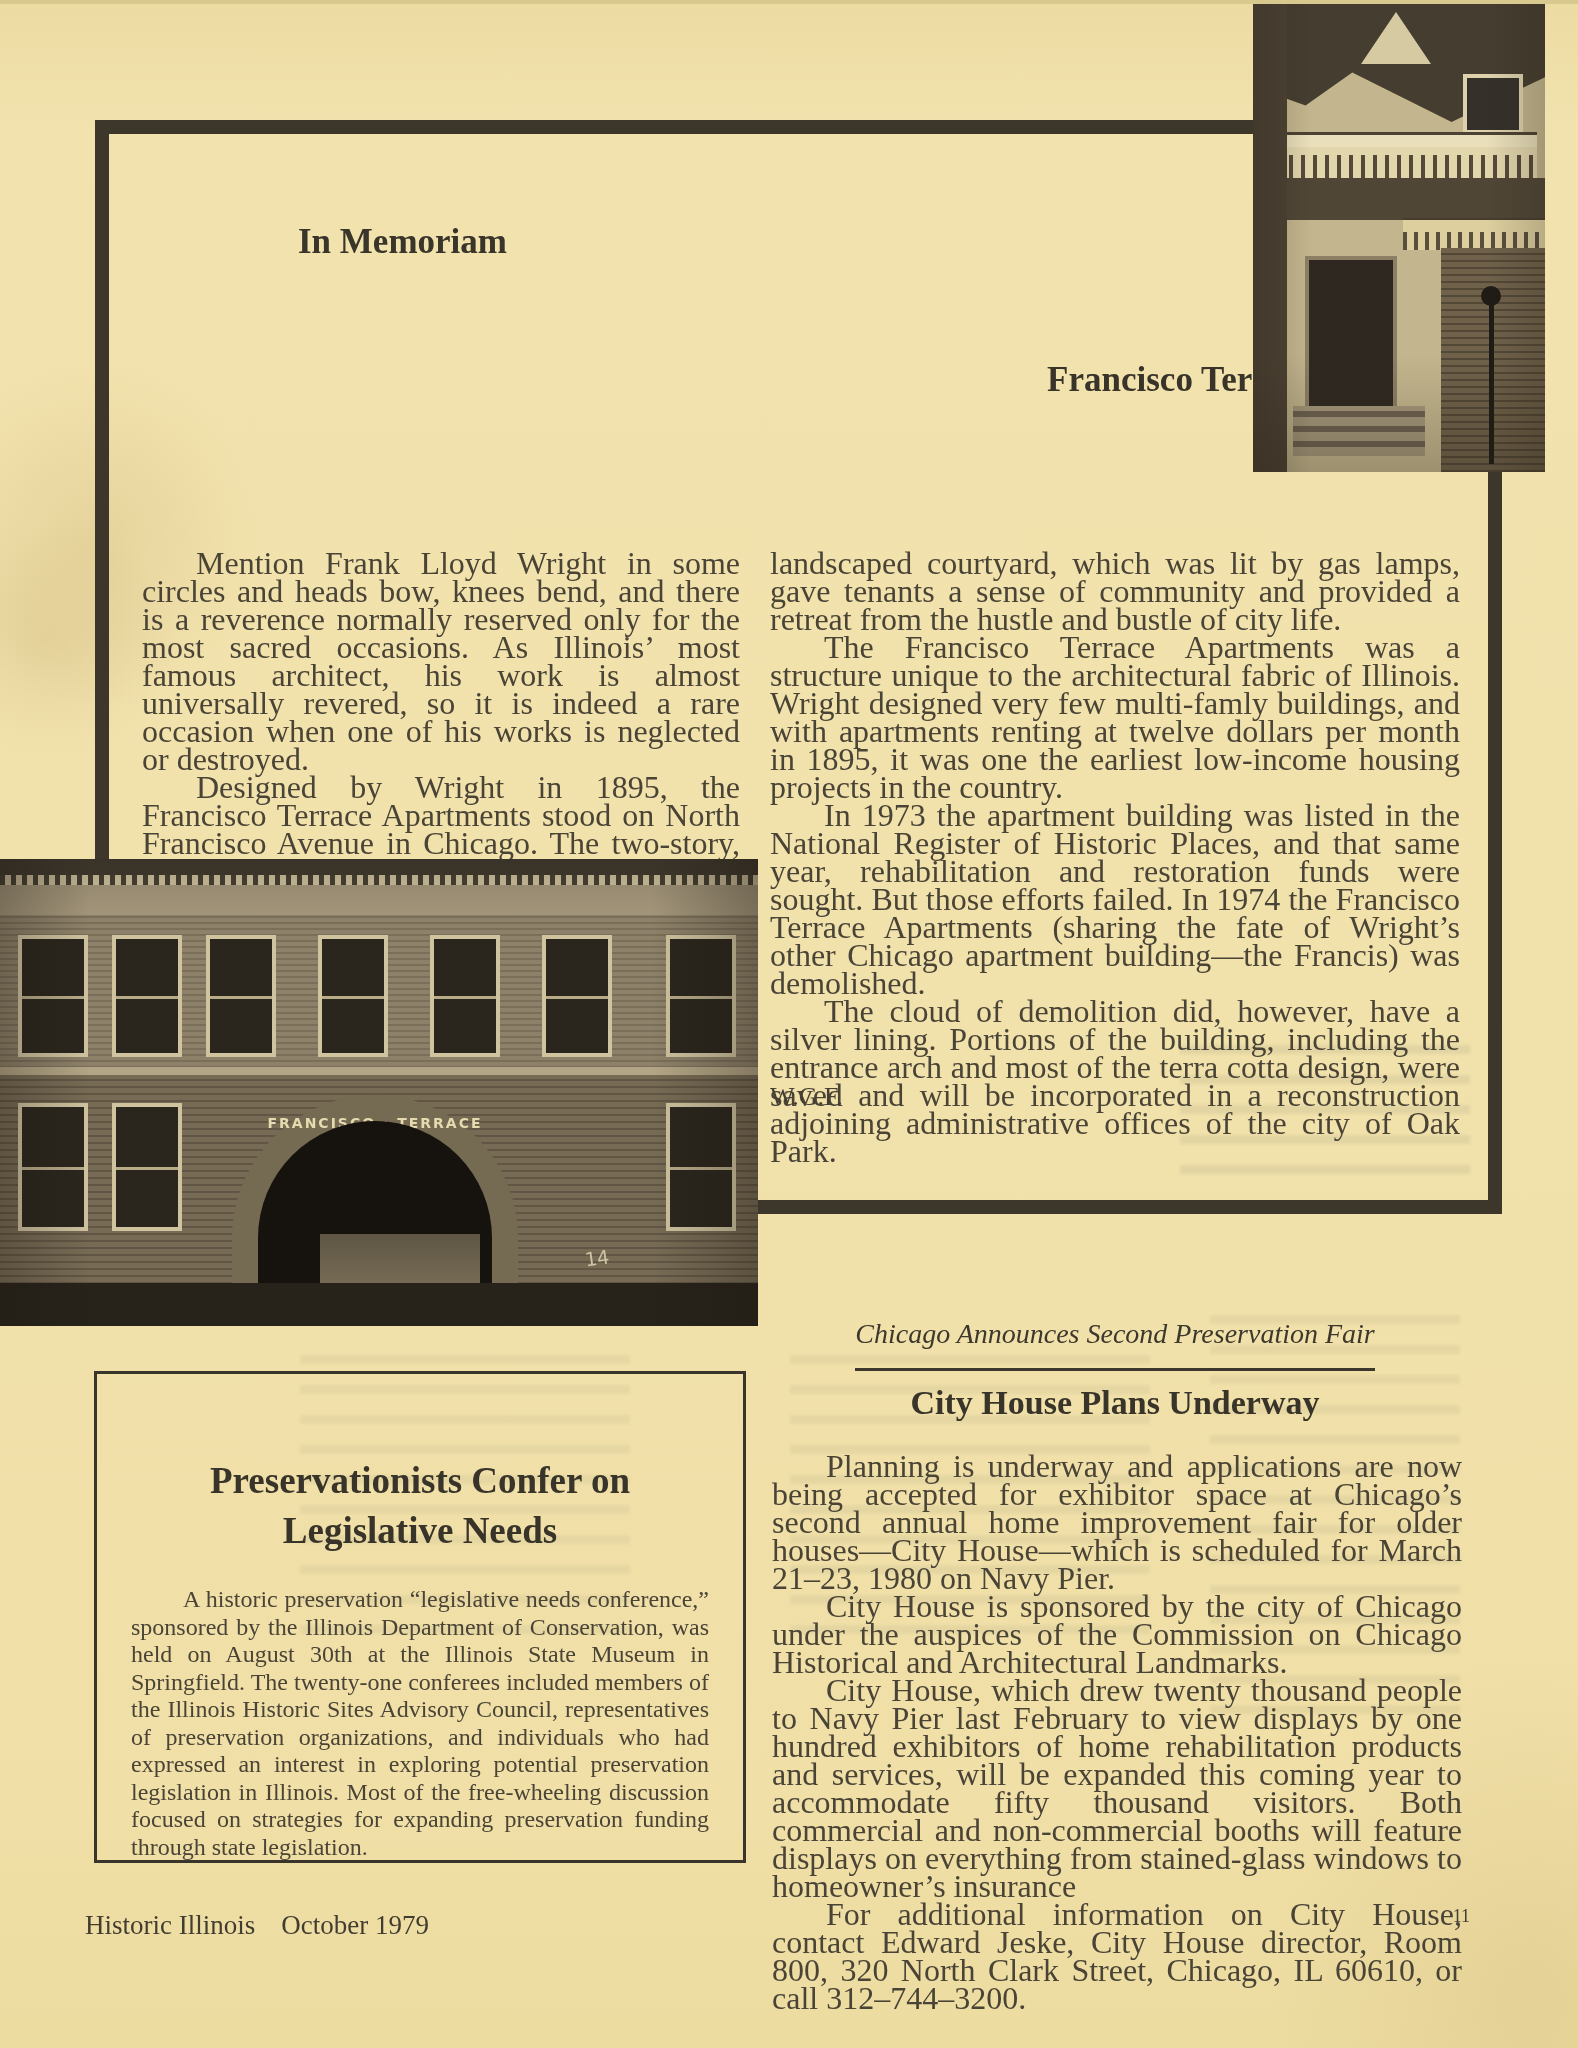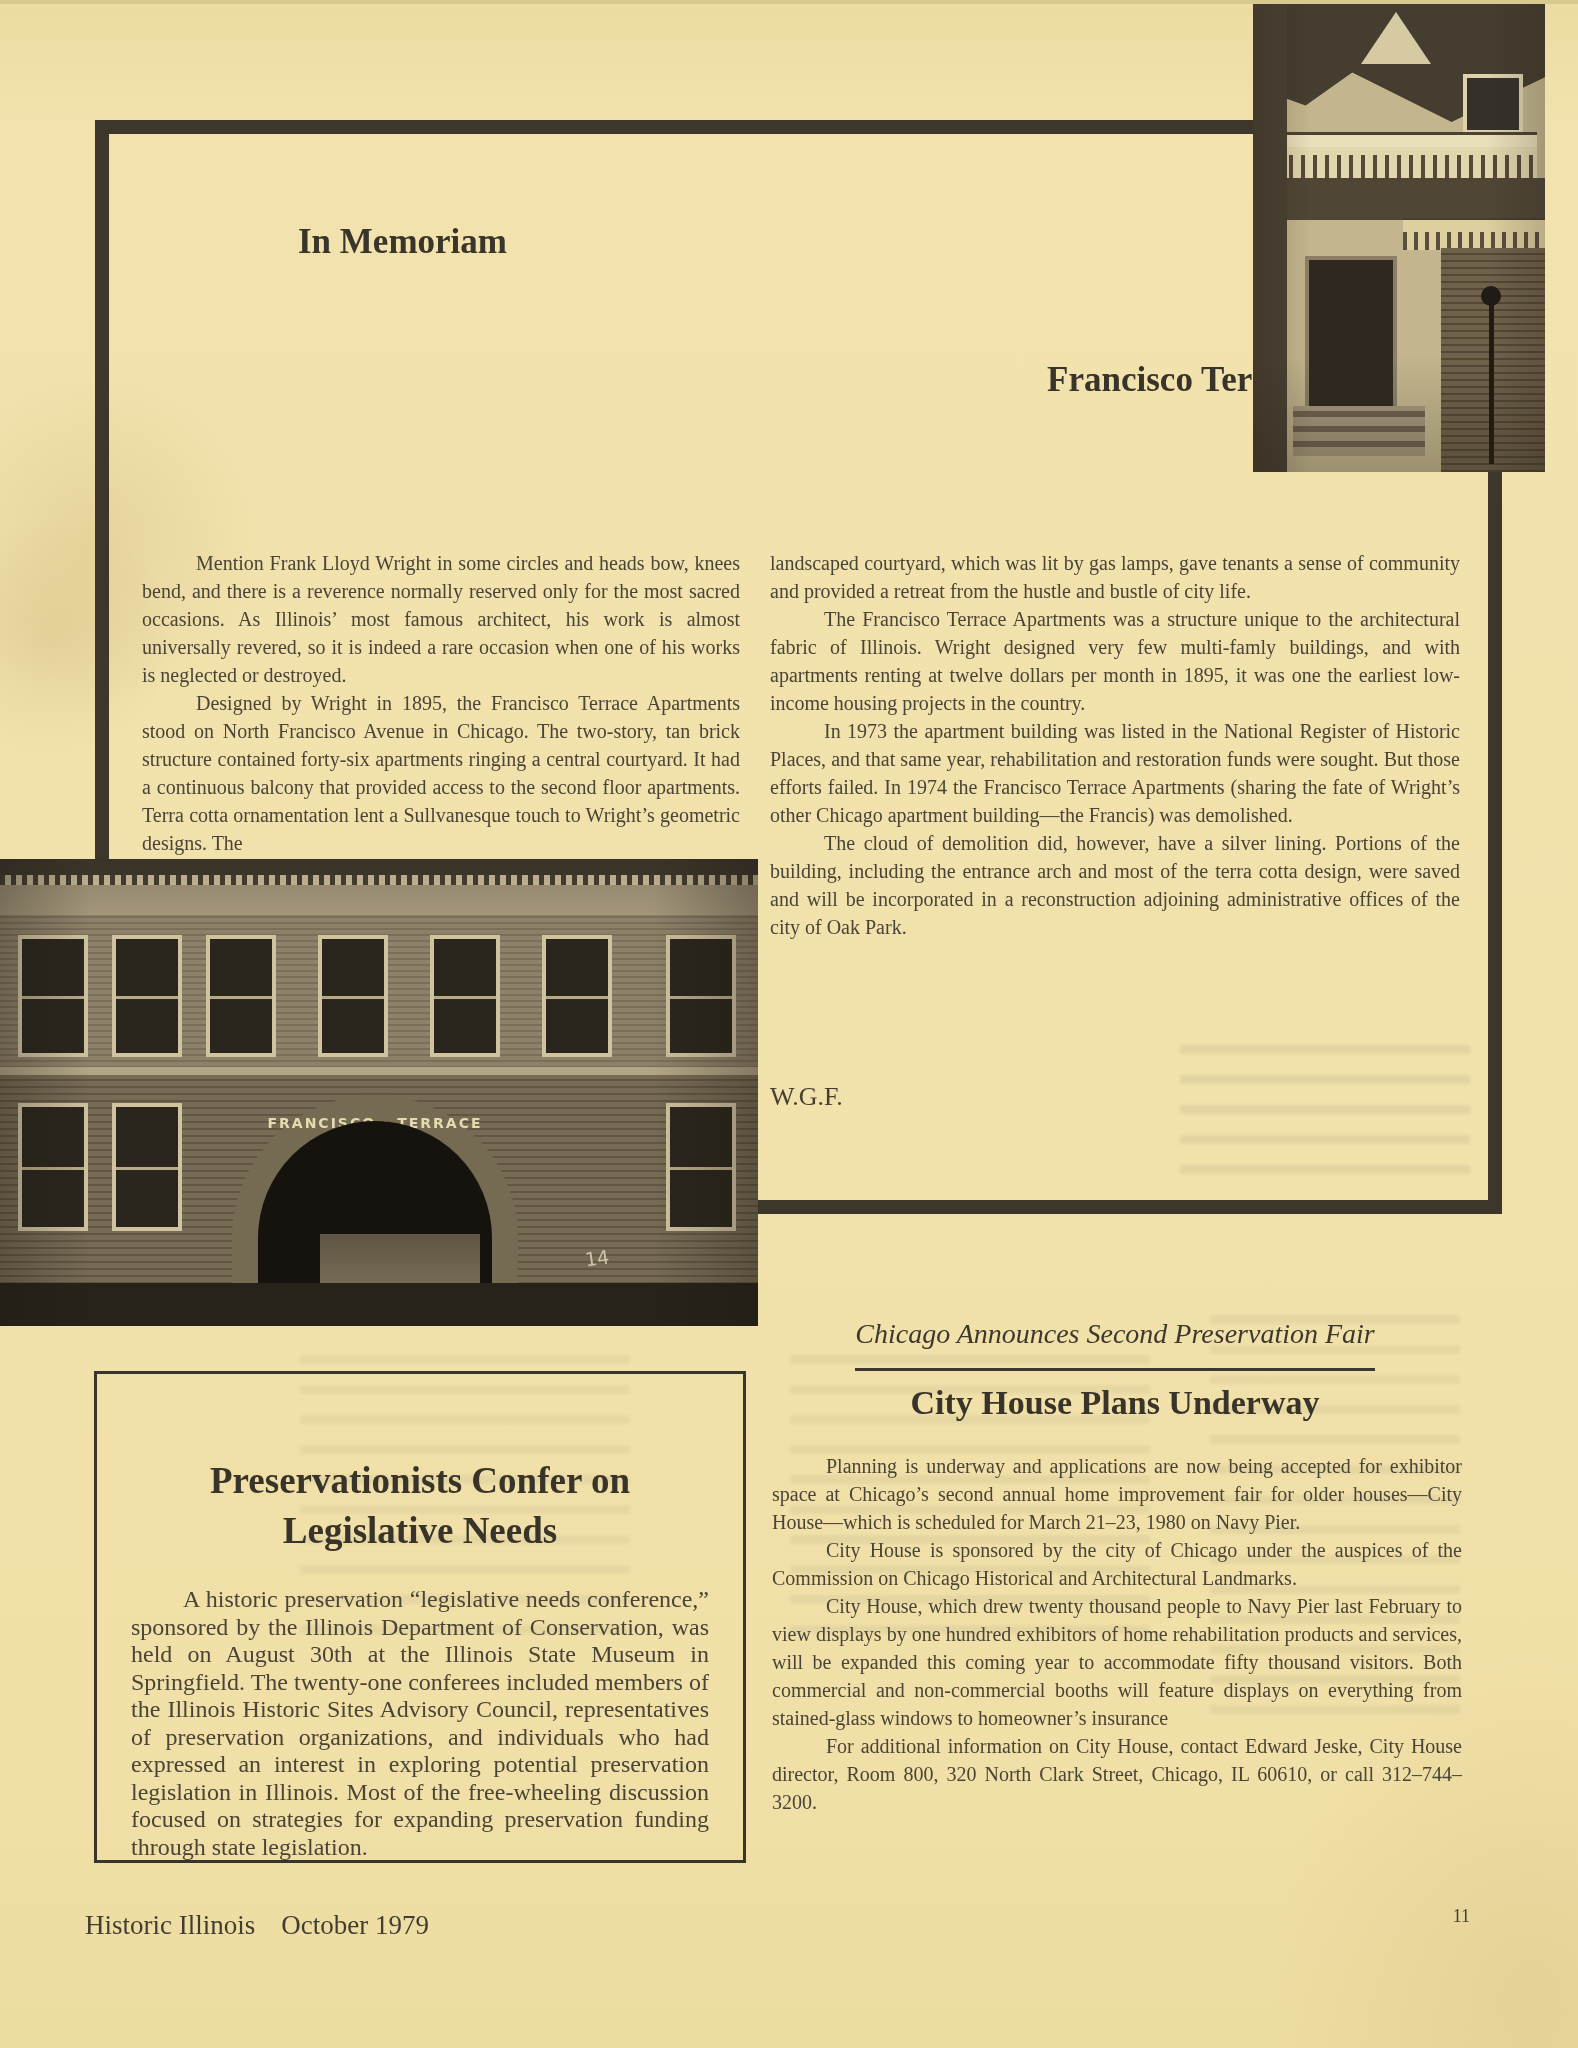--- a/index.html
+++ b/index.html
@@ -11,21 +11,21 @@
       radial-gradient(ellipse at 97% 97%, rgba(140,110,50,.10), transparent 12%),
       linear-gradient(180deg,#ecdba2 0%,#f2e2ad 6%,#f1e1ab 55%,#f0dfa6 88%,#eddca0 100%);
     font-family:"Liberation Serif", serif;color:#4a4437;
   }
   
   .mem-box{position:absolute;left:95px;top:116px;width:1407px;height:1094px;
     box-sizing:border-box;border:14px solid #3c362b;z-index:1;}
   .kicker{position:absolute;left:298px;top:218px;font-size:35px;font-weight:bold;color:#3a352b;z-index:3;}
   .mem-title{position:absolute;left:95px;top:353px;width:1407px;text-align:right;z-index:3;
     font-size:35px;font-weight:bold;color:#39342a;line-height:46px;}
-  .col{position:absolute;z-index:3;font-size:20px;line-height:28px;text-align:justify;color:#4a4437;}
+  .col{position:absolute;z-index:3;font-size:32px;line-height:28px;text-align:justify;color:#4a4437;}
   .col p{margin:0;text-indent:54px;}
   .col p.noind{text-indent:0;}
   #col-left{left:142px;top:545px;width:598px;}
   #col-right{left:770px;top:545px;width:690px;}
   .signature{position:absolute;left:770px;top:1078px;width:650px;text-align:left;
     font-size:26px;color:#453f33;z-index:3;}
   
   .photo{position:absolute;overflow:hidden;z-index:5;}
   
   #courtyard{left:1253px;top:0;width:292px;height:468px;background:#c3b68e;}

